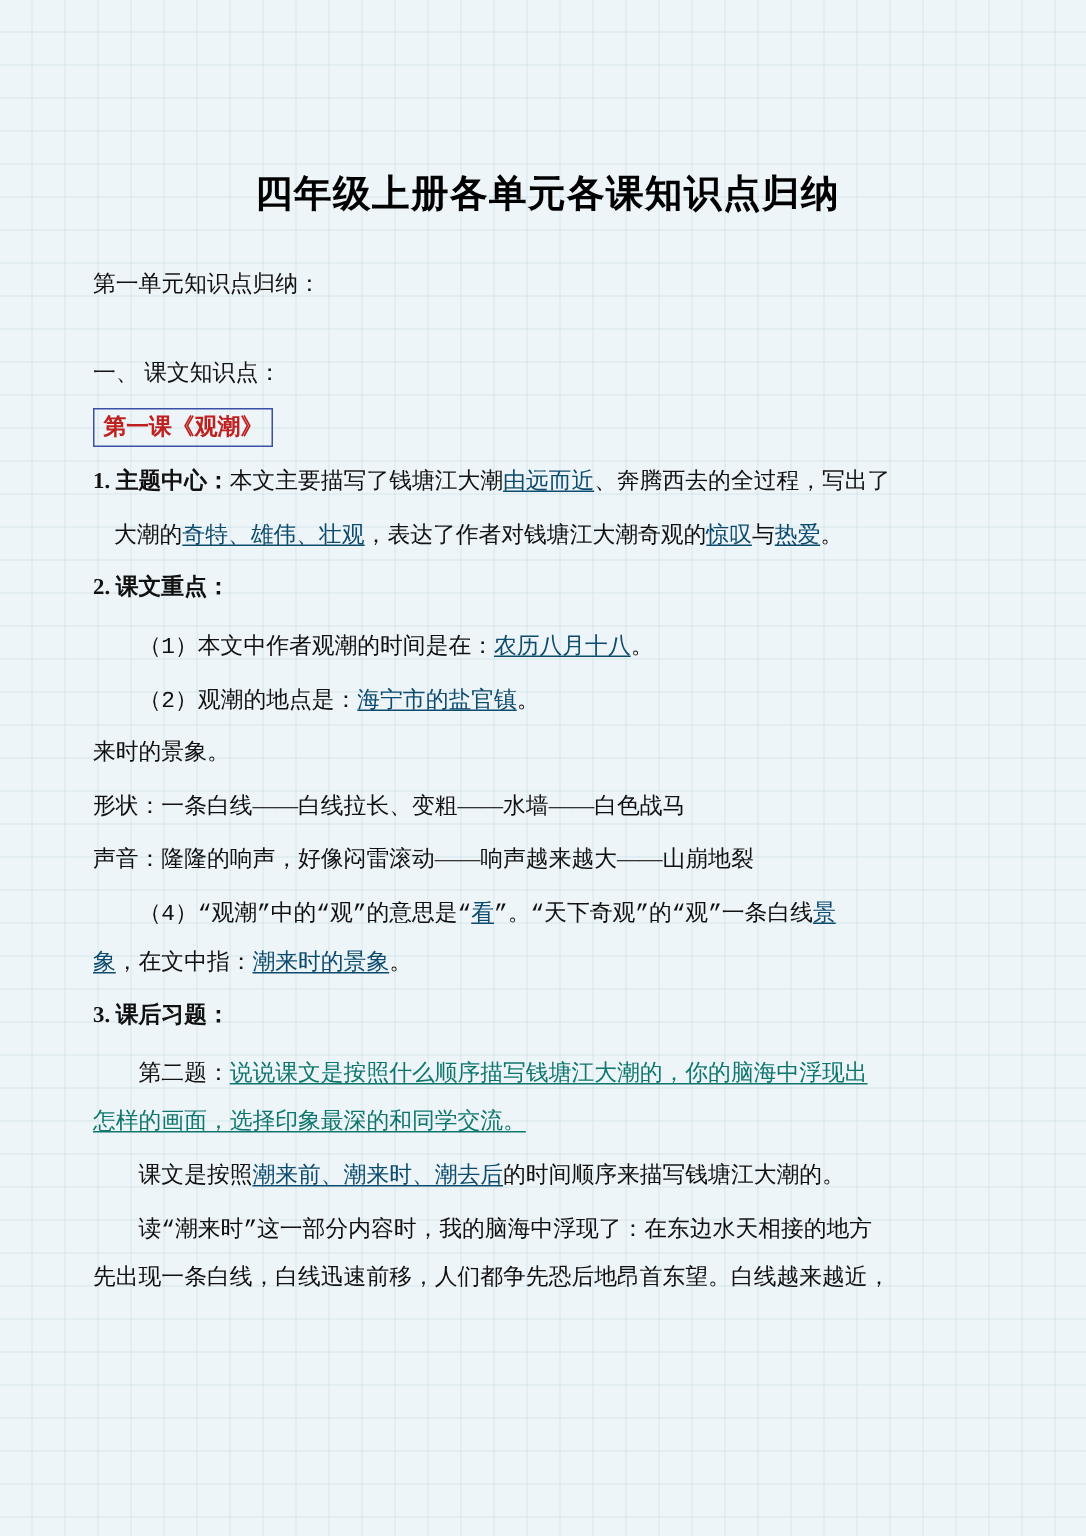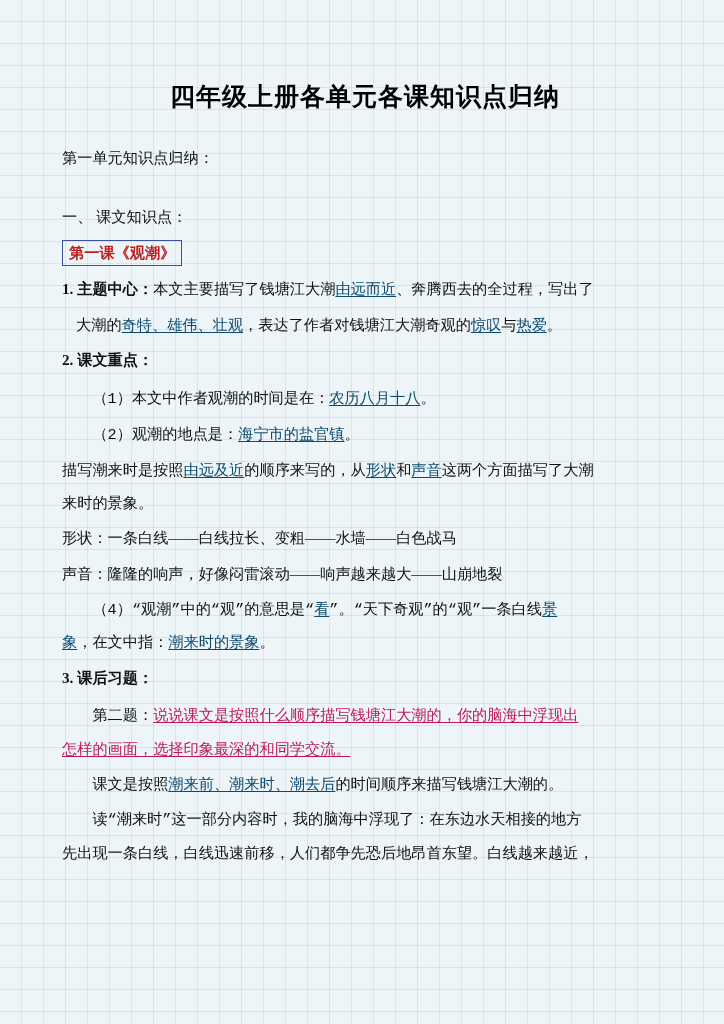--- a/index.html
+++ b/index.html
@@ -21,21 +21,21 @@
     inset: 0;
     background-color: #eef5f8;
     background-image:
       linear-gradient(to right, rgba(160,195,210,0.30) 1px, transparent 1px),
       linear-gradient(to bottom, rgba(160,195,210,0.30) 1px, transparent 1px);
     background-size: 22px 22px;
     background-position: -1px -1px;
   }
   .content {
     position: relative;
-    padding: 62px 56px 0 62px;
+    padding: 94px 56px 0 62px;
     box-sizing: border-box;
   }
   h1.doc-title {
     font-family: "Liberation Sans", "DejaVu Sans", sans-serif;
     font-weight: bold;
     font-size: 25px;
     letter-spacing: 1px;
     text-align: center;
     margin: 18px 0 22px 0;
     color: #000;
@@ -52,21 +52,21 @@
     font-family: "Liberation Serif", serif;
     font-weight: bold;
   }
   b, .bold { font-weight: bold; }
   .red-u {
     color: #0c4a6e;
     text-decoration: underline;
     text-underline-offset: 2px;
   }
   .blue-u {
-    color: #be185d;
+    color: #0f766e;
     text-decoration: underline;
     text-underline-offset: 2px;
   }
   .lesson-box {
     display: inline-block;
     border: 1px solid #3a4fa8;
     padding: 2px 6px 3px 6px;
     margin: 4px 0 10px 0;
     font-size: 15.2px;
     font-weight: bold;
@@ -112,23 +112,20 @@
   </p>
 
   <p class="indent2">
     <span>（1）本文中作者观潮的时间是在：</span><span class="red-u">农历八月十八</span><span>。</span>
   </p>
 
   <p class="indent2">
     <span>（2）观潮的地点是：</span><span class="red-u">海宁市的盐官镇</span><span>。</span>
   </p>
 
-  <p class="tight">
-    <span>描写潮来时是按照</span><span class="red-u">由远及近</span><span>的顺序来写的，从</span><span class="red-u">形状</span><span>和</span><span class="red-u">声音</span><span>这两个方面描写了大潮</span>
-  </p>
   <p>
     <span>来时的景象。</span>
   </p>
 
   <p>
     <span>形状：一条白线——白线拉长、变粗——水墙——白色战马</span>
   </p>
 
   <p>
     <span>声音：隆隆的响声，好像闷雷滚动——响声越来越大——山崩地裂</span>

